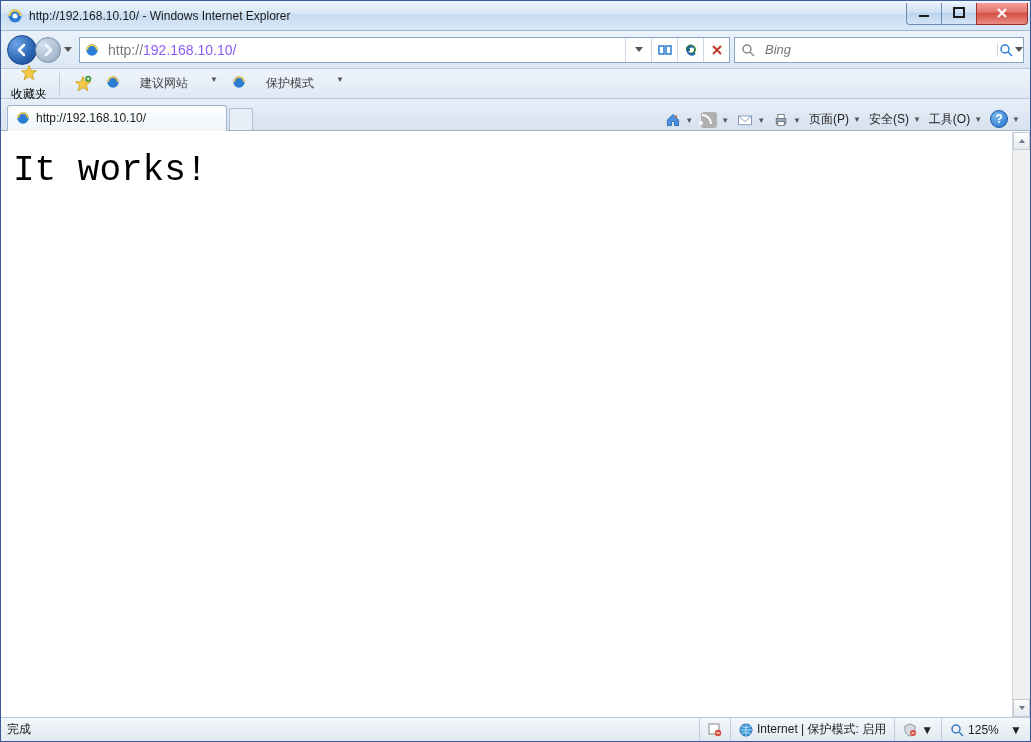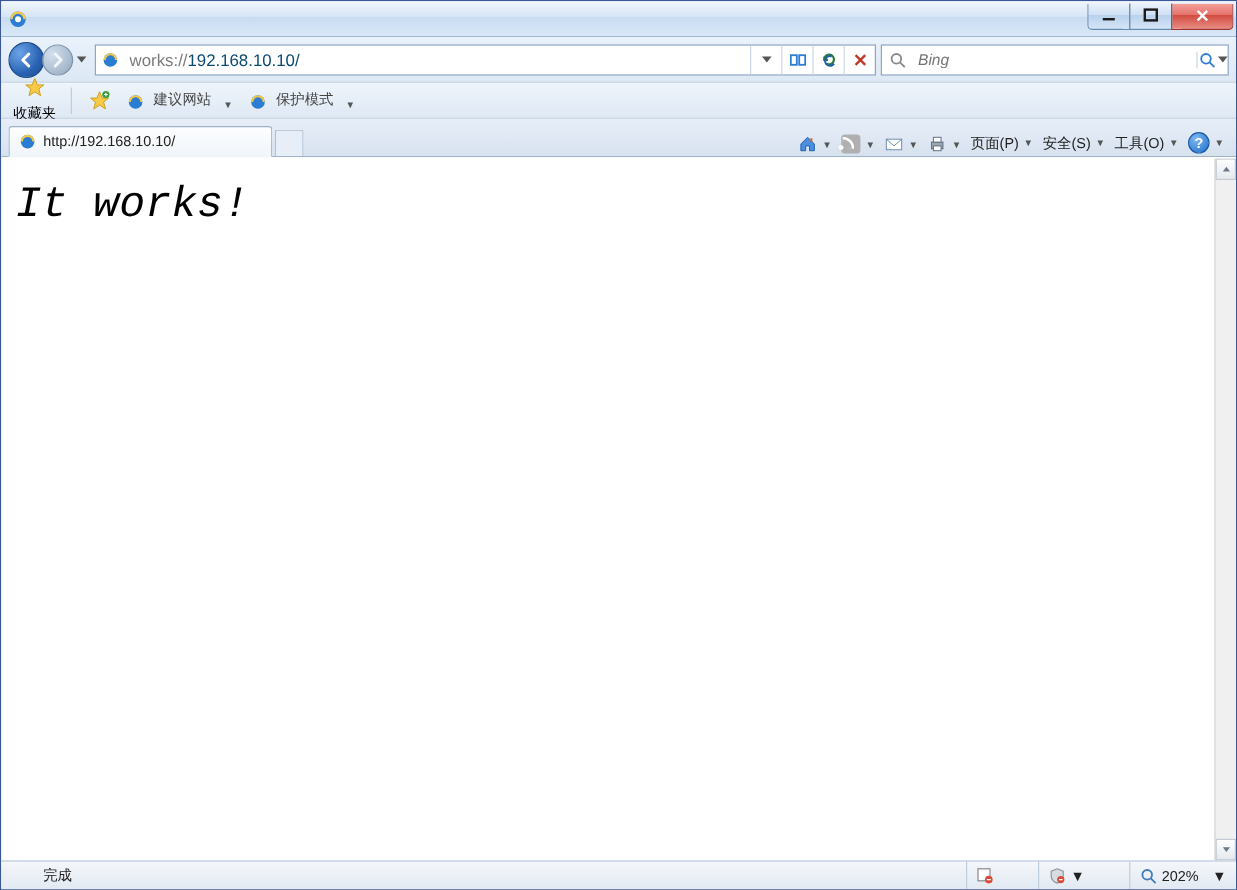--- a/index.html
+++ b/index.html
@@ -18,71 +18,72 @@
   
   .navbar { height:38px; background:linear-gradient(to bottom,#eaf2fb,#dce8f5); border-bottom:1px solid #b7c9db; display:flex; align-items:center; padding:0 6px; gap:4px;}
   .nav-arrows { display:flex; align-items:center; gap:0;}
   .nav-arrow { width:30px; height:30px; border-radius:50%; background:radial-gradient(circle at 30% 30%, #6ea5e7, #2a63b3 60%, #1b4785); display:flex; align-items:center; justify-content:center; border:1px solid #1a4a8a;}
   .nav-arrow.fwd { width:26px; height:26px; background:radial-gradient(circle at 30% 30%, #d2dfee, #aebfd2 60%, #8ea3bb); border:1px solid #7d92aa; margin-left:-2px;}
   .nav-arrow svg{width:16px;height:16px;}
   .nav-drop { width:14px; height:30px; display:flex; align-items:center; justify-content:center; }
   .addr-wrap { flex:1 1 auto; display:flex; align-items:center; height:26px; border:1px solid #8ba6c4; background:#fff; }
   .addr-ie { width:24px; display:flex; align-items:center; justify-content:center; border-right:0; }
   .addr-input { flex:1 1 auto; border:none; outline:none; font-size:14px; padding:2px 4px; font-family:"Segoe UI",Tahoma,sans-serif; color:#7a7a7a;}
-  .addr-input .strong{color:#0c4a6e;}
+  .addr-input .strong{color:#8b5cf6;}
   .addr-btn { width:26px; height:24px; border-left:1px solid #c9d7e6; display:flex; align-items:center; justify-content:center; }
   .addr-btn.stop svg path{stroke:#c0392b;}
   .search-wrap { width:290px; height:26px; border:1px solid #8ba6c4; background:#fff; display:flex; align-items:center; }
   .search-wrap .mag { width:26px; display:flex; align-items:center; justify-content:center; color:#888;}
   .search-input { flex:1 1 auto; border:none; outline:none; font-size:13px; font-style:italic; color:#888; padding:2px 4px; background:transparent;}
   .search-go { width:26px; display:flex; align-items:center; justify-content:center; border-left:1px solid #c9d7e6;}
   
   .favbar { height:30px; background:linear-gradient(to bottom,#eef4fb,#dfe9f4); border-bottom:1px solid #b7c9db; display:flex; align-items:center; padding:0 6px; gap:8px;}
   .fav-star { display:flex; align-items:center; gap:4px; padding:2px 4px;flex-direction:column;}
   .fav-links { display:flex; align-items:center; gap:2px; border-left:1px solid #c0cdda; padding-left:8px;}
-  .fav-link { display:flex; align-items:flex-end; gap:8px; padding:2px 6px; color:#444;}
+  .fav-link { display:flex; align-items:flex-start; gap:20px; padding:2px 6px; color:#444;}
   .fav-link .drop{font-size:8px; color:#555; margin-left:2px;}
   
   .tabbar { height:32px; background:linear-gradient(to bottom,#e7eef8,#d7e2ef); border-bottom:1px solid #9fb4ca; display:flex; align-items:flex-end; padding:0 6px;}
   .tab { height:26px; min-width:220px; background:linear-gradient(to bottom,#fdfefe,#f0f5fa); border:1px solid #9fb4ca; border-bottom:1px solid #f0f5fa; border-top-left-radius:3px; border-top-right-radius:3px; display:flex; align-items:center; padding:0 8px; gap:6px; font-size:12px; color:#222; margin-bottom:-1px;}
   .newtab { width:24px; height:22px; border:1px solid #b0c0d2; border-bottom:none; background:#e7eef8; margin-left:2px; border-top-left-radius:2px; border-top-right-radius:2px;}
   .tabbar .tool-spacer{flex:1 1 auto;}
   .cmd { display:flex; align-items:center; gap:2px; padding:2px 4px; color:#222;}
   .cmd .drop{font-size:8px; color:#555; margin-left:2px;}
   .help-icon{width:18px;height:18px;border-radius:50%;background:radial-gradient(circle at 35% 30%,#7fb8f0,#1e6fc9);display:flex;align-items:center;justify-content:center;color:#fff;font-weight:bold;font-size:12px;border:1px solid #1858a6;}
   
   .content-wrap{flex:1 1 auto; display:flex; overflow:hidden; border-top:1px solid #fff;}
-  .content { flex:1 1 auto; background:#fff; padding:18px 12px; overflow:auto;font-style:italic;}
+  .content { flex:1 1 auto; background:#fff; padding:18px 12px; overflow:auto;}
   .content h1 { font-family: "SimSun","NSimSun","Courier New",serif; font-size:36px; font-weight:normal; margin:0; letter-spacing:0;}
   .vscroll { width:18px; background:#f0f0f0; border-left:1px solid #d0d7df; display:flex; flex-direction:column;}
   .vscroll .arrow{height:18px;background:linear-gradient(to bottom,#fdfdfd,#e5e9ee);border:1px solid #c3cad2;display:flex;align-items:center;justify-content:center;}
   .vscroll .track{flex:1 1 auto;}
   
   .statusbar { height:24px; background:linear-gradient(to bottom,#f4f7fb,#e2e9f1); border-top:1px solid #b7c9db; display:flex; align-items:center; font-size:12px; color:#222;}
-  .statusbar .cell{padding:0 8px; height:100%; display:flex; align-items:center; gap:4px; border-left:1px solid #c0cdda;margin-left:29px;}
+  .statusbar .cell{padding:0 8px; height:100%; display:flex; align-items:center; gap:4px; border-left:1px solid #c0cdda;}
   .statusbar .cell.first{border-left:none; flex:0 0 auto; padding-left:6px;}
   .statusbar .stretch{flex:1 1 auto;}
   .tri { width:0;height:0;border-left:4px solid transparent;border-right:4px solid transparent;border-top:5px solid #555; display:inline-block;}
   .small-ie{width:14px;height:14px;}
   .rss-icon{width:16px;height:16px;background:#b0b0b0;border-radius:3px;display:flex;align-items:center;justify-content:center;}
   .rss-icon::before{content:"";width:4px;height:4px;border-radius:50%;background:#fff;position:relative;left:-3px;top:3px;}
   .rss-icon::after{content:"";position:relative;width:8px;height:8px;border:2px solid #fff;border-left:none;border-bottom:none;border-top-right-radius:10px;left:-4px;top:-1px;}
   .mail-icon svg, .printer-icon svg, .home-icon svg {width:16px;height:16px;}
 </style>
 </head>
 <body>
 
 <div class="window">
 
   <div class="titlebar">
     <svg class="ie-icon" viewBox="0 0 32 32">
         <circle cx="16" cy="16" r="13" fill="#2b7cd3"></circle>
         <path d="M5 16 A11 11 0 0 1 27 16" fill="none" stroke="#f7c948" stroke-width="4"></path>
         <circle cx="16" cy="16" r="5" fill="#fff"></circle>
       </svg>
+    <span class="title-text">http://192.168.10.10/ - Windows Internet Explorer</span>
     <span class="spacer"></span>
     <div class="win-controls">
       <div class="win-btn first">
           <svg viewBox="0 0 14 14">
             <rect x="2" y="9" width="10" height="2" fill="#1a1a1a"></rect>
           </svg>
         </div>
       <div class="win-btn">
           <svg viewBox="0 0 14 14">
             <rect x="2" y="2" width="10" height="9" fill="none" stroke="#1a1a1a" stroke-width="2"></rect>
@@ -113,21 +114,21 @@
         </div>
     </div>
     <div class="addr-wrap">
       <div class="addr-ie">
         <svg class="small-ie" viewBox="0 0 32 32">
             <circle cx="16" cy="16" r="13" fill="#2b7cd3"></circle>
             <path d="M5 16 A11 11 0 0 1 27 16" fill="none" stroke="#f7c948" stroke-width="4"></path>
           </svg>
       </div>
       <div class="addr-input">
-        <span>works://</span><span class="strong">192.168.10.10/</span>
+        <span>http://</span><span class="strong">192.168.10.10/</span>
       </div>
       <div class="addr-btn">
           <span class="tri"></span>
         </div>
       <div class="addr-btn">
           <svg width="14" height="14" viewBox="0 0 14 14">
             <rect x="1" y="3" width="5" height="8" fill="none" stroke="#2b7cd3" stroke-width="1.5"></rect>
             <rect x="8" y="3" width="5" height="8" fill="none" stroke="#2b7cd3" stroke-width="1.5"></rect>
           </svg>
         </div>
@@ -277,29 +278,36 @@
     <div class="stretch"></div>
     <div class="cell">
       <svg width="14" height="14" viewBox="0 0 14 14">
           <rect x="1" y="1" width="10" height="10" fill="#fff" stroke="#888"></rect>
           <circle cx="10" cy="10" r="3.2" fill="#d84b3a"></circle>
           <path d="M8.3 10 H11.7" stroke="#fff" stroke-width="1.2"></path>
         </svg>
     </div>
     <div class="cell">
       <svg width="14" height="14" viewBox="0 0 14 14">
+          <circle cx="7" cy="7" r="6" fill="#3a9bd8" stroke="#1e5fad"></circle>
+          <path d="M1 7 H13 M7 1 V13 M2.5 3.5 Q7 6 11.5 3.5 M2.5 10.5 Q7 8 11.5 10.5" fill="none" stroke="#cde7f7" stroke-width="0.8"></path>
+        </svg>
+      <span>Internet | 保护模式: 启用</span>
+    </div>
+    <div class="cell">
+      <svg width="14" height="14" viewBox="0 0 14 14">
           <path d="M7 1 L12 3 V7 C12 10 9.5 12.5 7 13 C4.5 12.5 2 10 2 7 V3 Z" fill="#d8dce0" stroke="#8a97a4"></path>
           <circle cx="10" cy="10" r="3" fill="#d84b3a"></circle>
           <path d="M8.5 10 H11.5" stroke="#fff" stroke-width="1.2"></path>
         </svg>
       <span class="drop">▼</span>
     </div>
     <div class="cell">
       <svg width="14" height="14" viewBox="0 0 14 14">
           <circle cx="6" cy="6" r="4" fill="none" stroke="#3a7abf" stroke-width="1.5"></circle>
           <path d="M9 9 L13 13" stroke="#3a7abf" stroke-width="1.5"></path>
         </svg>
-      <span>202%</span>
+      <span>125%</span>
       &nbsp;<span class="drop">▼</span>
     </div>
   </div>
 
 </div>
 
 </body></html>

